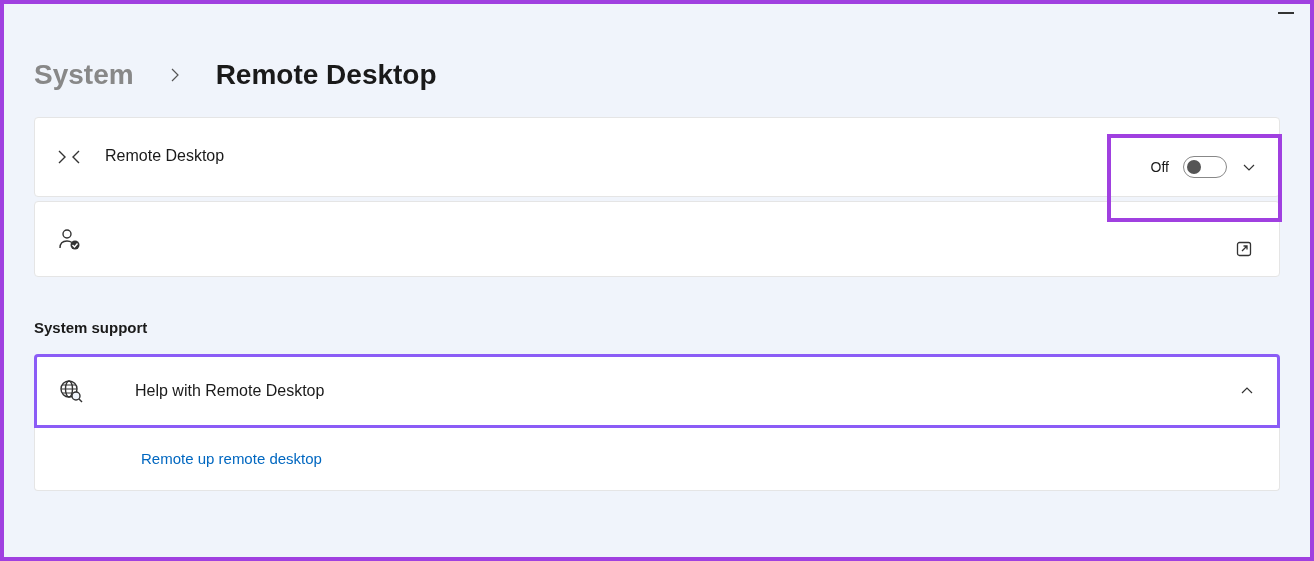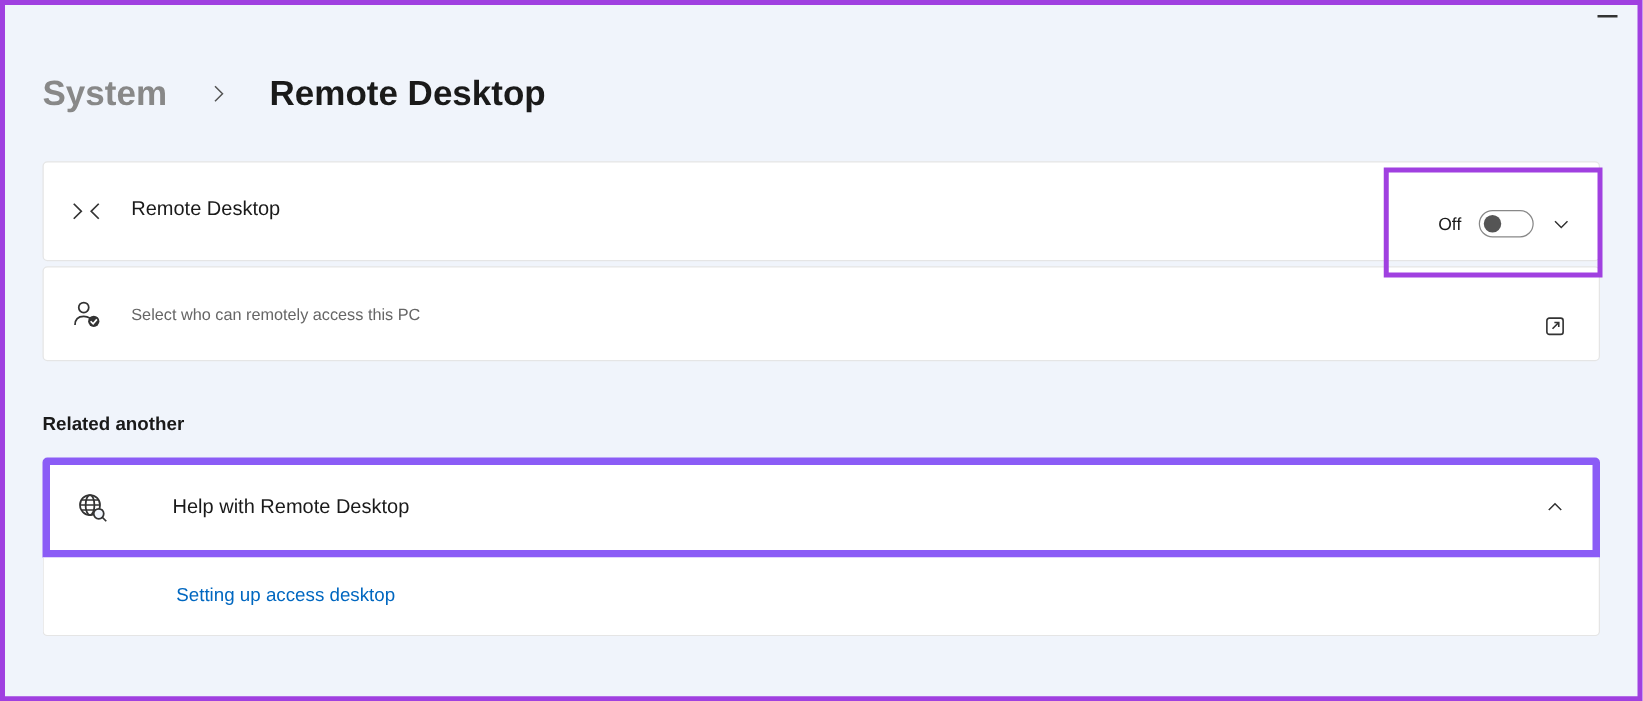--- a/index.html
+++ b/index.html
@@ -24,21 +24,21 @@
       height: 2px;
       background: #333;
     }
     .content {
       padding: 55px 30px 30px 30px;
     }
     .breadcrumb {
       display: flex;
       align-items: center;
       gap: 36px;
-      margin-bottom: 38px;
+      margin-bottom: 26px;
     }
     .breadcrumb-parent {
       font-size: 28px;
       font-weight: 600;
       color: #888;
       cursor: pointer;
     }
     .breadcrumb-separator {
       font-size: 20px;
       color: #666;
@@ -123,21 +123,21 @@
     }
     .section-heading {
       font-size: 15px;
       font-weight: 600;
       color: #1a1a1a;
       margin-top: 42px;
       margin-bottom: 18px;
     }
     .support-card {
       background: #fff;
-      border: 6px solid #8b5cf6;
+      border: 3px solid #8b5cf6;
       border-radius: 4px 4px 0 0;
       display: flex;
       align-items: center;
       padding: 22px 22px;
     }
     .support-body {
       background: #fff;
       border: 1px solid #e5e5e5;
       border-top: none;
       border-radius: 0 0 4px 4px;
@@ -200,49 +200,48 @@
   <div class="card">
     <div class="card-icon">
       <svg width="24" height="24" viewBox="0 0 24 24" fill="none">
         <circle cx="10" cy="7" r="4" stroke="#333" stroke-width="1.4" fill="none"></circle>
         <path d="M3 21 C3 16 6 14 10 14 C12 14 13.5 14.5 15 15.5" stroke="#333" stroke-width="1.4" fill="none"></path>
         <circle cx="18" cy="18" r="4.5" fill="#333"></circle>
         <path d="M15.5 18 L17.5 20 L20.5 16.5" stroke="#fff" stroke-width="1.4" fill="none"></path>
       </svg>
     </div>
     <div class="card-body">
-      <div class="card-subtitle">Select who can remotely access this PC</div>
     </div>
     <div class="card-controls">
       <span class="external-icon">
         <svg width="18" height="18" viewBox="0 0 18 18" fill="none">
           <rect x="2.5" y="2.5" width="13" height="13" rx="2" stroke="#333" stroke-width="1.3" fill="none"></rect>
           <path d="M7 11 L12 6 M8.5 6 H12 V9.5" stroke="#333" stroke-width="1.3" fill="none"></path>
         </svg>
       </span>
     </div>
   </div>
 
-  <div class="section-heading">Related another</div>
+  <div class="section-heading">System support</div>
 
   <div class="support-card">
     <div class="card-icon" style="margin-right:52px;">
       <svg width="24" height="24" viewBox="0 0 24 24" fill="none">
         <circle cx="10" cy="10" r="8" stroke="#333" stroke-width="1.4" fill="none"></circle>
         <ellipse cx="10" cy="10" rx="3.5" ry="8" stroke="#333" stroke-width="1.4" fill="none"></ellipse>
         <path d="M2 10 H18 M3 6 H17 M3 14 H17" stroke="#333" stroke-width="1.2"></path>
         <circle cx="17" cy="17" r="4" stroke="#333" stroke-width="1.4" fill="#f0f4fb"></circle>
         <path d="M20 20 L23 23" stroke="#333" stroke-width="1.4"></path>
       </svg>
     </div>
     <div class="support-title">Help with Remote Desktop</div>
     <span class="chevron">
       <svg width="16" height="16" viewBox="0 0 16 16" fill="none">
           <path d="M3 10 L8 5 L13 10" stroke="#333" stroke-width="1.2" fill="none"></path>
         </svg>
     </span>
   </div>
   <div class="support-body">
-    <a class="link">Setting up access desktop</a>
+    <a class="link">Remote up remote desktop</a>
   </div>
 </div>
 
 <div class="highlight-box"></div>
 
 </body></html>

